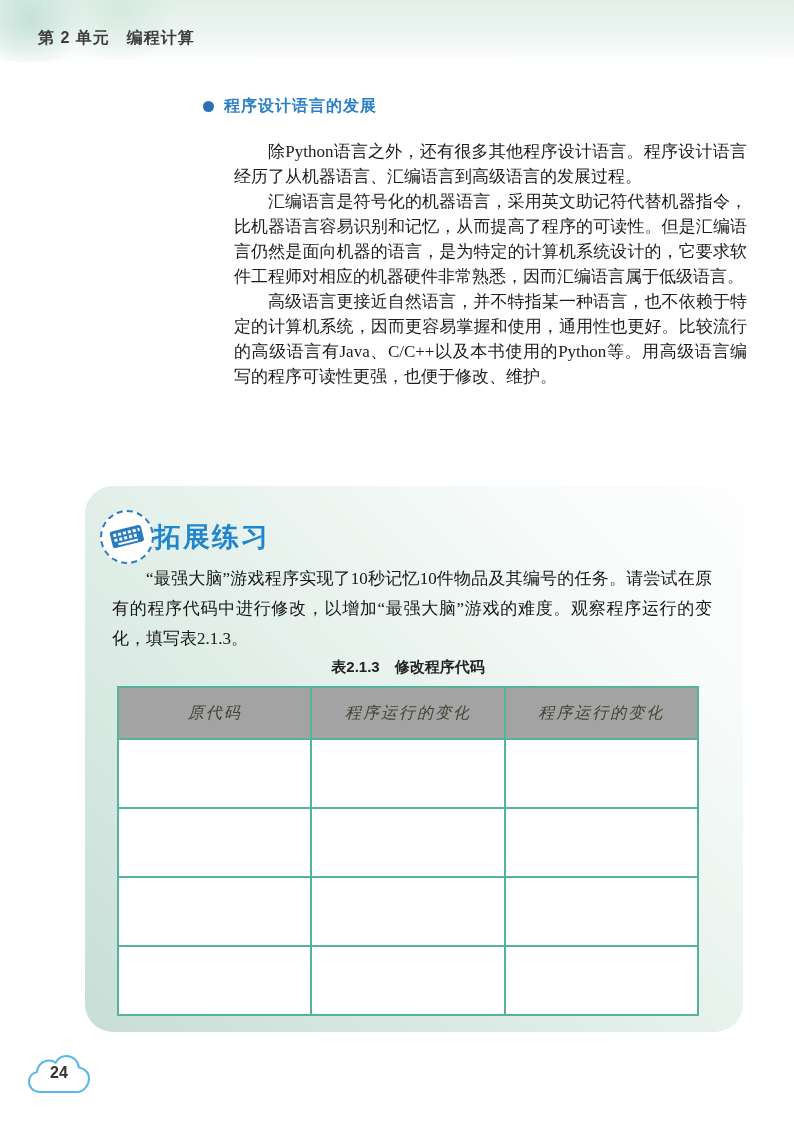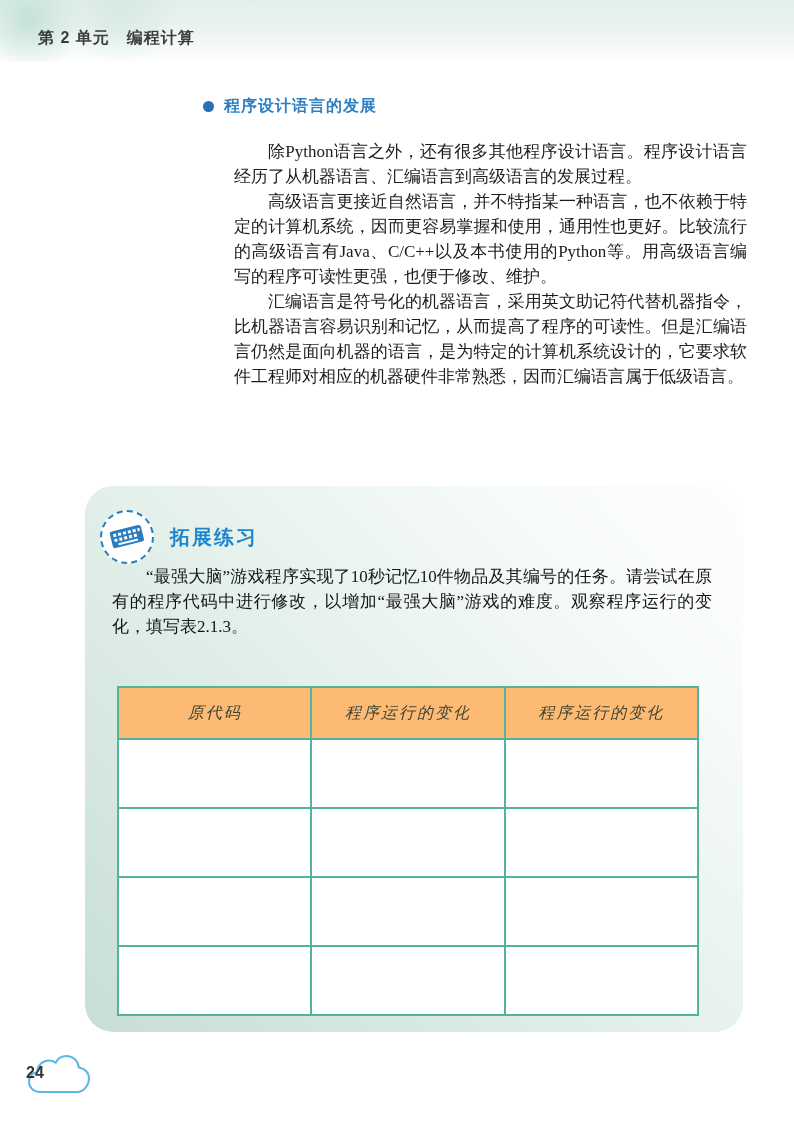--- a/index.html
+++ b/index.html
@@ -49,70 +49,69 @@
     border-radius:28px;
     background:linear-gradient(45deg,#c7ded6 0%,#e2efe9 45%,#f7fbf9 80%,#fdfefd 100%);
   }
   .panel-head{position:absolute;left:15px;top:24px;display:flex;align-items:center;}
   .kb-badge{
     width:54px;height:54px;border-radius:50%;background:#ffffff;
     border:2px dashed #2a7cc0;box-sizing:border-box;
     display:flex;align-items:center;justify-content:center;flex:0 0 auto;
   }
   .panel-title{
-    margin-left:16px;
     font-family:"Liberation Sans","DejaVu Sans",sans-serif;
-    font-size:20px;font-weight:bold;color:#1f86cd;letter-spacing:2px;
+    font-size:27px;font-weight:bold;color:#1f86cd;letter-spacing:2px;
   }
   .panel-body{
     position:absolute;left:27px;top:78px;width:600px;
-    font-size:17px;line-height:25px;text-align:justify;text-indent:2em;color:#161616;
+    font-size:17px;line-height:30px;text-align:justify;text-indent:2em;color:#161616;
   }
   .table-caption{
     position:absolute;left:32px;top:172px;width:582px;text-align:center;
     font-family:"Liberation Sans","DejaVu Sans",sans-serif;
     font-size:15px;font-weight:bold;color:#222;
   }
   table.ex-table{
     position:absolute;left:32px;top:200px;width:582px;height:310px;
     border-collapse:collapse;table-layout:fixed;background:#ffffff;
   }
   table.ex-table th,table.ex-table td{border:2px solid #55b29c;}
   table.ex-table th{
-    height:48px;background:#fdba74;
+    height:48px;background:#a3a3a3;
     font-family:"Liberation Serif","DejaVu Serif",serif;
     font-style:italic;font-weight:normal;font-size:16px;color:#3f4533;letter-spacing:2px;
   }
   table.ex-table td{height:65px;background:#ffffff;}
   
   .page-cloud{position:absolute;left:26px;top:1052px;width:66px;height:50px;}
   .page-cloud .num{
-    position:absolute;left:0;top:12px;width:66px;
+    position:absolute;left:0;top:12px;width:66px;text-align:center;
     font-family:"Liberation Sans","DejaVu Sans",sans-serif;
     font-size:16px;font-weight:bold;color:#333;
   }
 </style>
 </head>
 <body>
 
 <div class="band">
   <div class="deco1"></div>
   <div class="deco2"></div>
 </div>
 <div class="unit-label">第 2 单元　编程计算</div>
 
 <div class="section-title">
   <span class="bullet-dot"></span>
   <span>程序设计语言的发展</span>
 </div>
 
 <div class="body-text">
   <p>除Python语言之外，还有很多其他程序设计语言。程序设计语言经历了从机器语言、汇编语言到高级语言的发展过程。</p>
+  <p>汇编语言是符号化的机器语言，采用英文助记符代替机器指令，比机器语言容易识别和记忆，从而提高了程序的可读性。但是汇编语言仍然是面向机器的语言，是为特定的计算机系统设计的，它要求软件工程师对相应的机器硬件非常熟悉，因而汇编语言属于低级语言。</p>
   <p>高级语言更接近自然语言，并不特指某一种语言，也不依赖于特定的计算机系统，因而更容易掌握和使用，通用性也更好。比较流行的高级语言有Java、C/C++以及本书使用的Python等。用高级语言编写的程序可读性更强，也便于修改、维护。</p>
-  <p>汇编语言是符号化的机器语言，采用英文助记符代替机器指令，比机器语言容易识别和记忆，从而提高了程序的可读性。但是汇编语言仍然是面向机器的语言，是为特定的计算机系统设计的，它要求软件工程师对相应的机器硬件非常熟悉，因而汇编语言属于低级语言。</p>
 </div>
 
 <div class="panel">
   <div class="panel-head">
     <span class="kb-badge">
       <svg width="40" height="34" viewBox="0 0 40 34">
         <g transform="rotate(-14 20 17)">
           <rect x="4" y="8" width="32" height="17" rx="2.5" fill="#2a7cc0"></rect>
           <g fill="#ffffff">
             <rect x="7" y="11" width="3" height="3"></rect>
@@ -129,20 +128,21 @@
             <rect x="10" y="21" width="20" height="2"></rect>
           </g>
         </g>
       </svg>
     </span>
     <span class="panel-title">拓展练习</span>
   </div>
 
   <div class="panel-body">“最强大脑”游戏程序实现了10秒记忆10件物品及其编号的任务。请尝试在原有的程序代码中进行修改，以增加“最强大脑”游戏的难度。观察程序运行的变化，填写表2.1.3。</div>
 
+  <div class="table-caption">表2.1.3　修改程序代码</div>
 
   <table class="ex-table">
     <thead>
       <tr>
         <th>原代码</th>
         <th>程序运行的变化</th>
         <th>程序运行的变化</th>
       </tr>
     </thead>
     <tbody>

